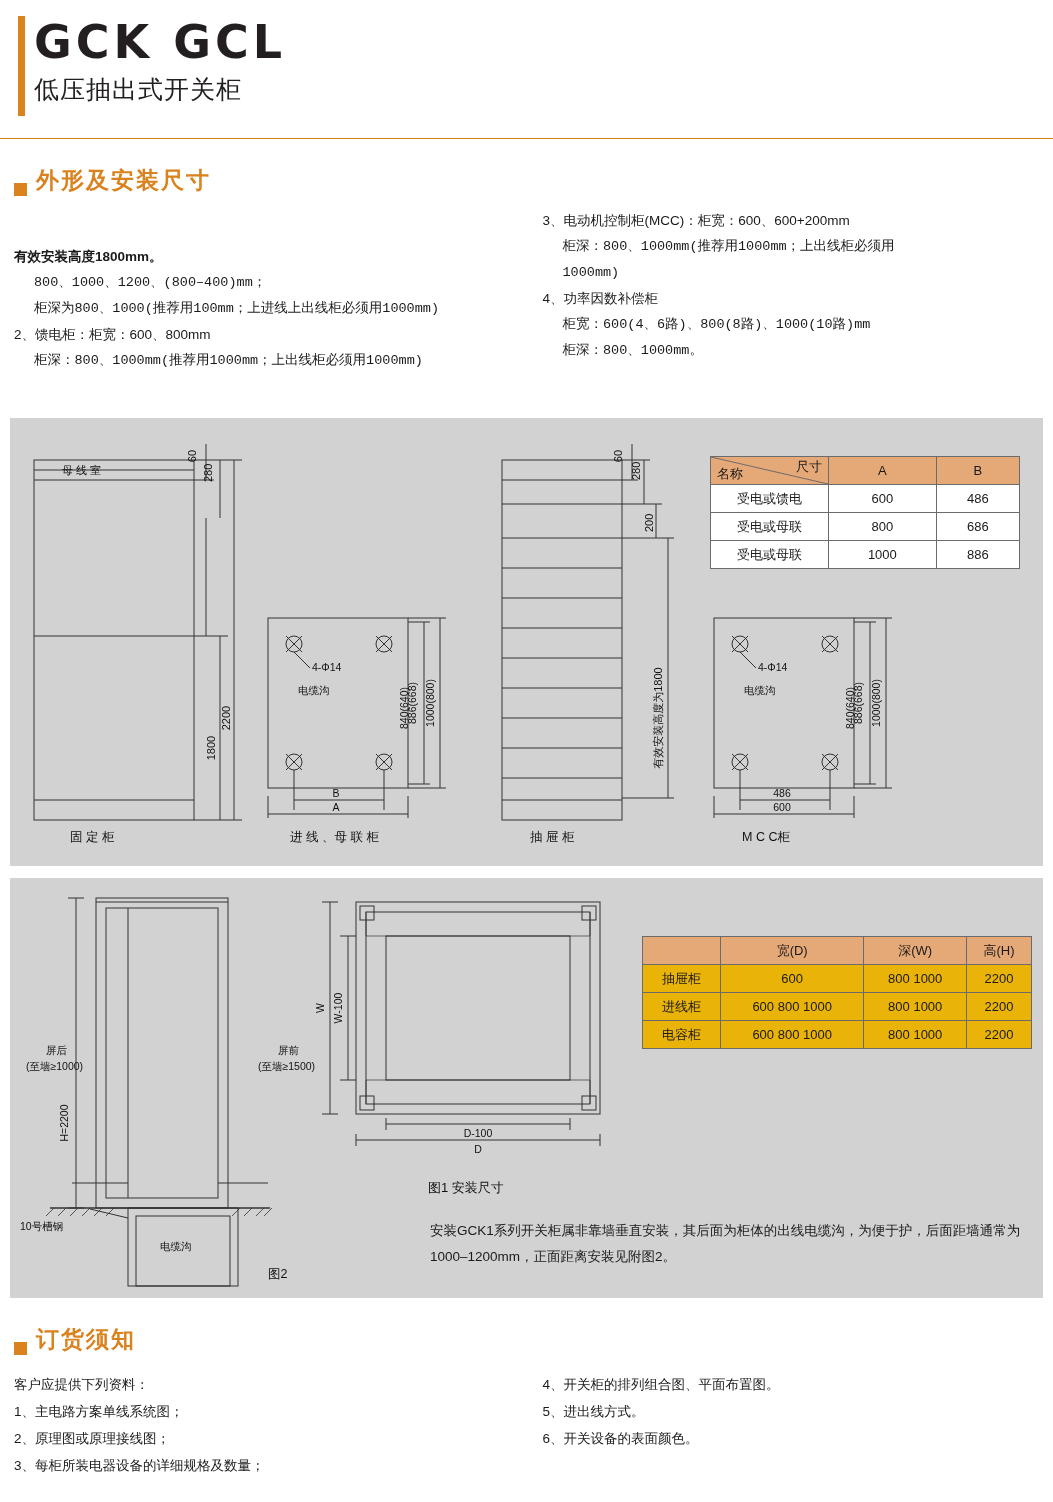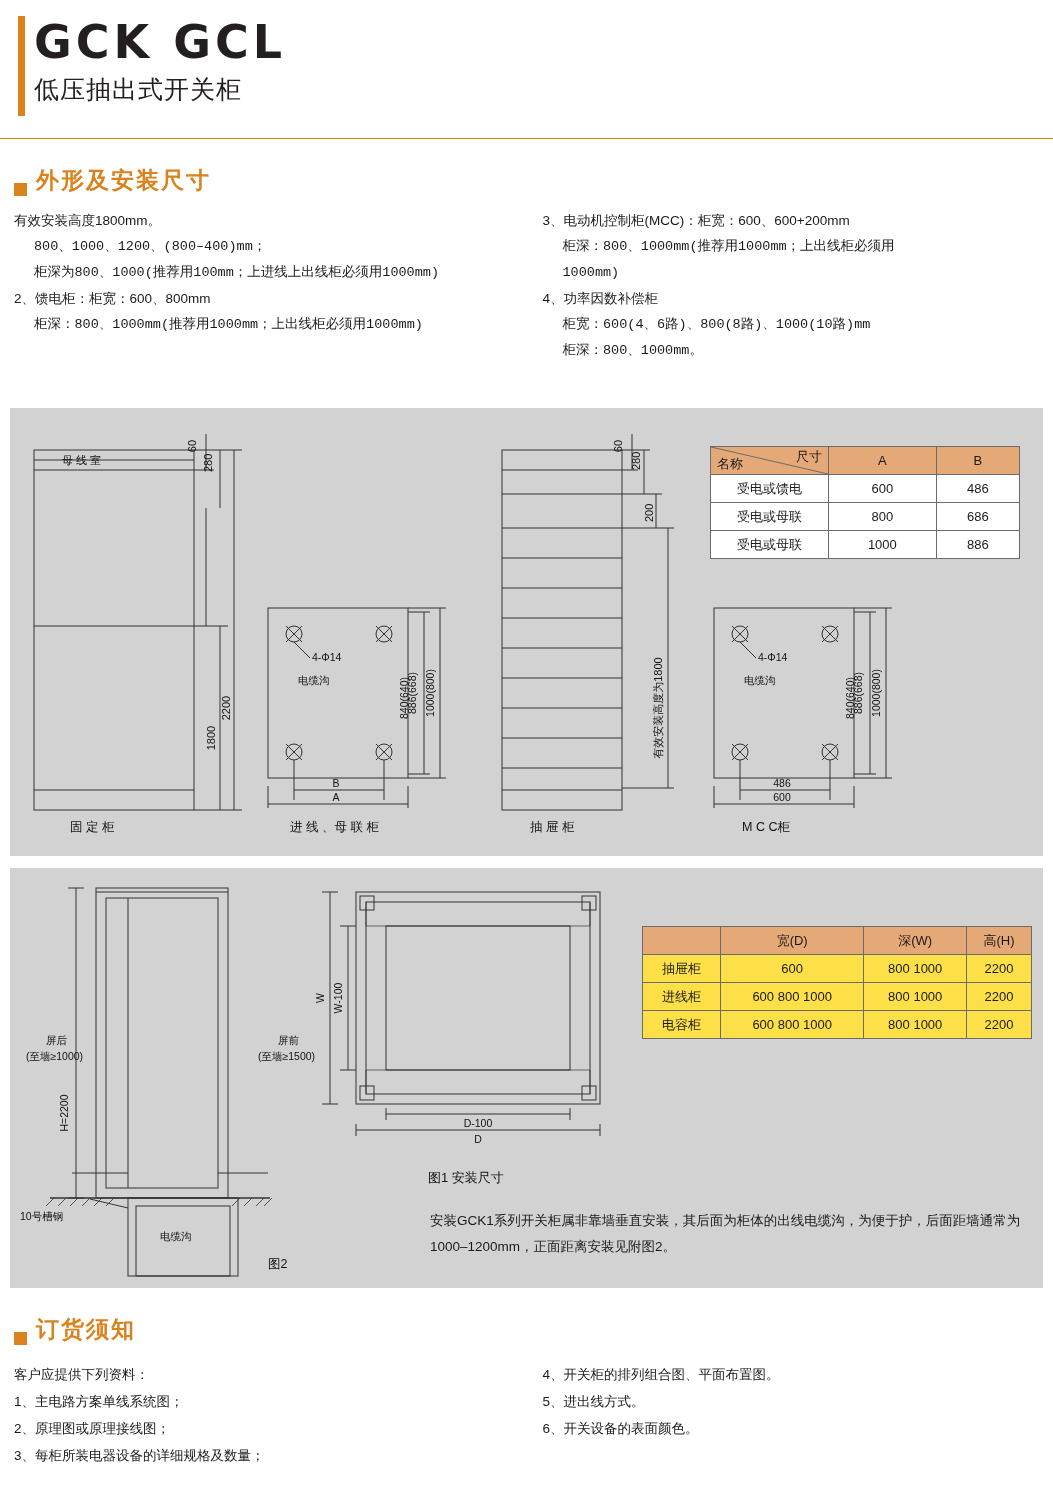--- a/index.html
+++ b/index.html
@@ -31,21 +31,21 @@
 
   
   .sec-head { display:flex; align-items:flex-end; margin:26px 0 12px 14px; }
   .sec-head .sq { width:13px; height:13px; background:#d9821e; margin-right:9px; }
   .sec-head .txt { color:#d9821e; font-size:23px; font-weight:bold; letter-spacing:2px; }
 
   
   .spec-wrap { display:flex; padding:0 18px 0 14px; font-size:13.5px; line-height:26px; }
   .spec-col { width:50%; padding-right:8px; }
   .spec-col.right { padding-left:18px; }
-  .spec-bold { font-weight:normal; font-size:13.5px; }
+  .spec-bold { font-weight:bold; font-size:13.5px;margin-top:36px; }
   .ind1 { text-indent:0; }
   .ind2 { padding-left:20px;font-family:Liberation Mono, monospace; }
 
   
   .panel { background:#d2d2d2; margin:14px 10px 0 10px; position:relative; }
   .panel1 { height:448px;margin-top:44px; }
   .panel2 { height:420px; margin-top:12px; }
 
   svg { display:block; }
 
@@ -57,21 +57,21 @@
   }
   .tbl1 thead th { background:#e5a877; font-weight:normal; }
   .tbl1 tbody td { background:#ffffff; }
   .corner { position:relative; padding:0; width:118px; }
   .corner .c-line { position:absolute; left:0; top:0; width:100%; height:100%; }
   .corner .c-a { position:absolute; right:6px; top:1px; font-size:13px; }
   .corner .c-b { position:absolute; left:6px; bottom:1px; font-size:13px; }
 
   .tbl2 { position:absolute; left:632px; top:50px; width:390px;margin-top:8px; }
   .tbl2 th, .tbl2 td {
-    border:1px solid #6b6b6b; text-align:center; height:28px; background:#fde047;
+    border:1px solid #6b6b6b; text-align:center; height:28px; background:#eab308;
     font-size:13px; padding:0 4px;
   }
   .tbl2 thead th { background:#e5a877; font-weight:normal; }
   .tbl2 thead th.blank { background:#e5a877; }
 
   .note2 {
     position:absolute; left:420px; top:340px; width:600px;
     font-size:13.5px; line-height:26px;
   }
 

